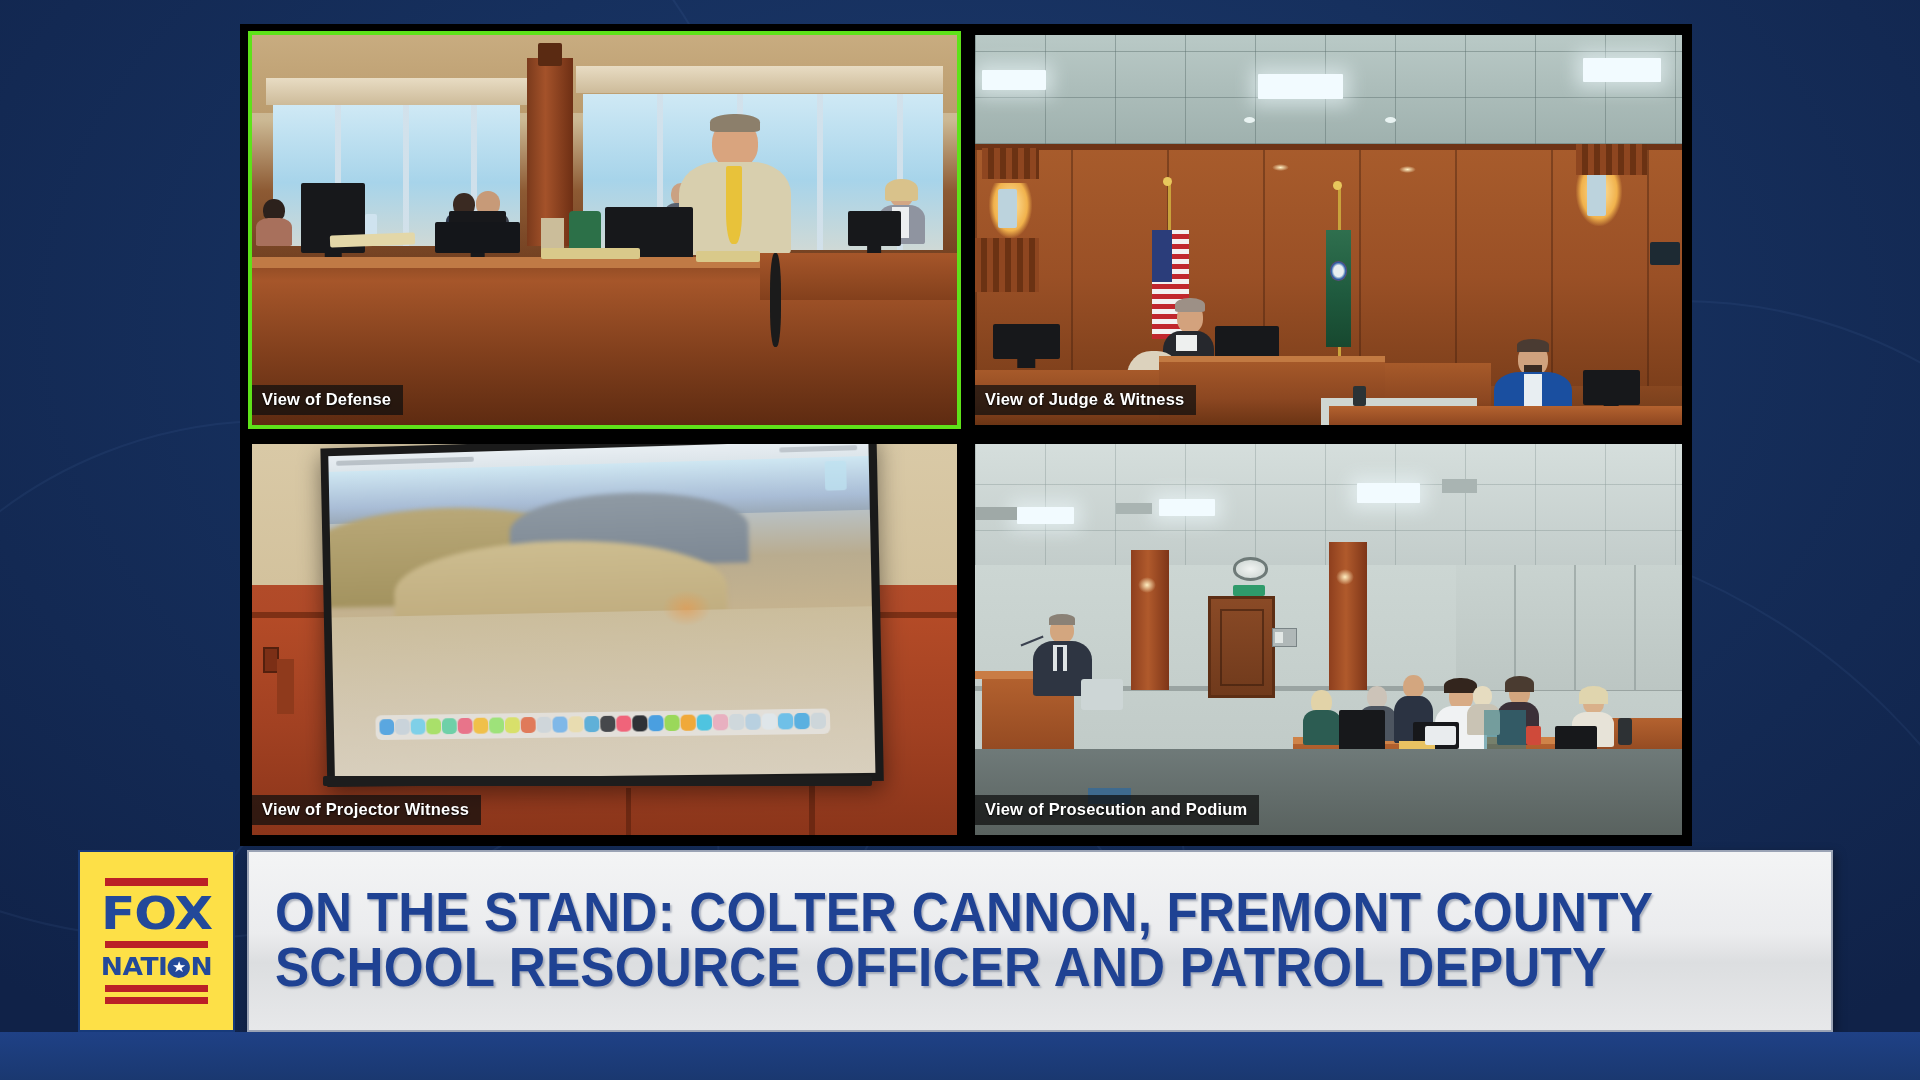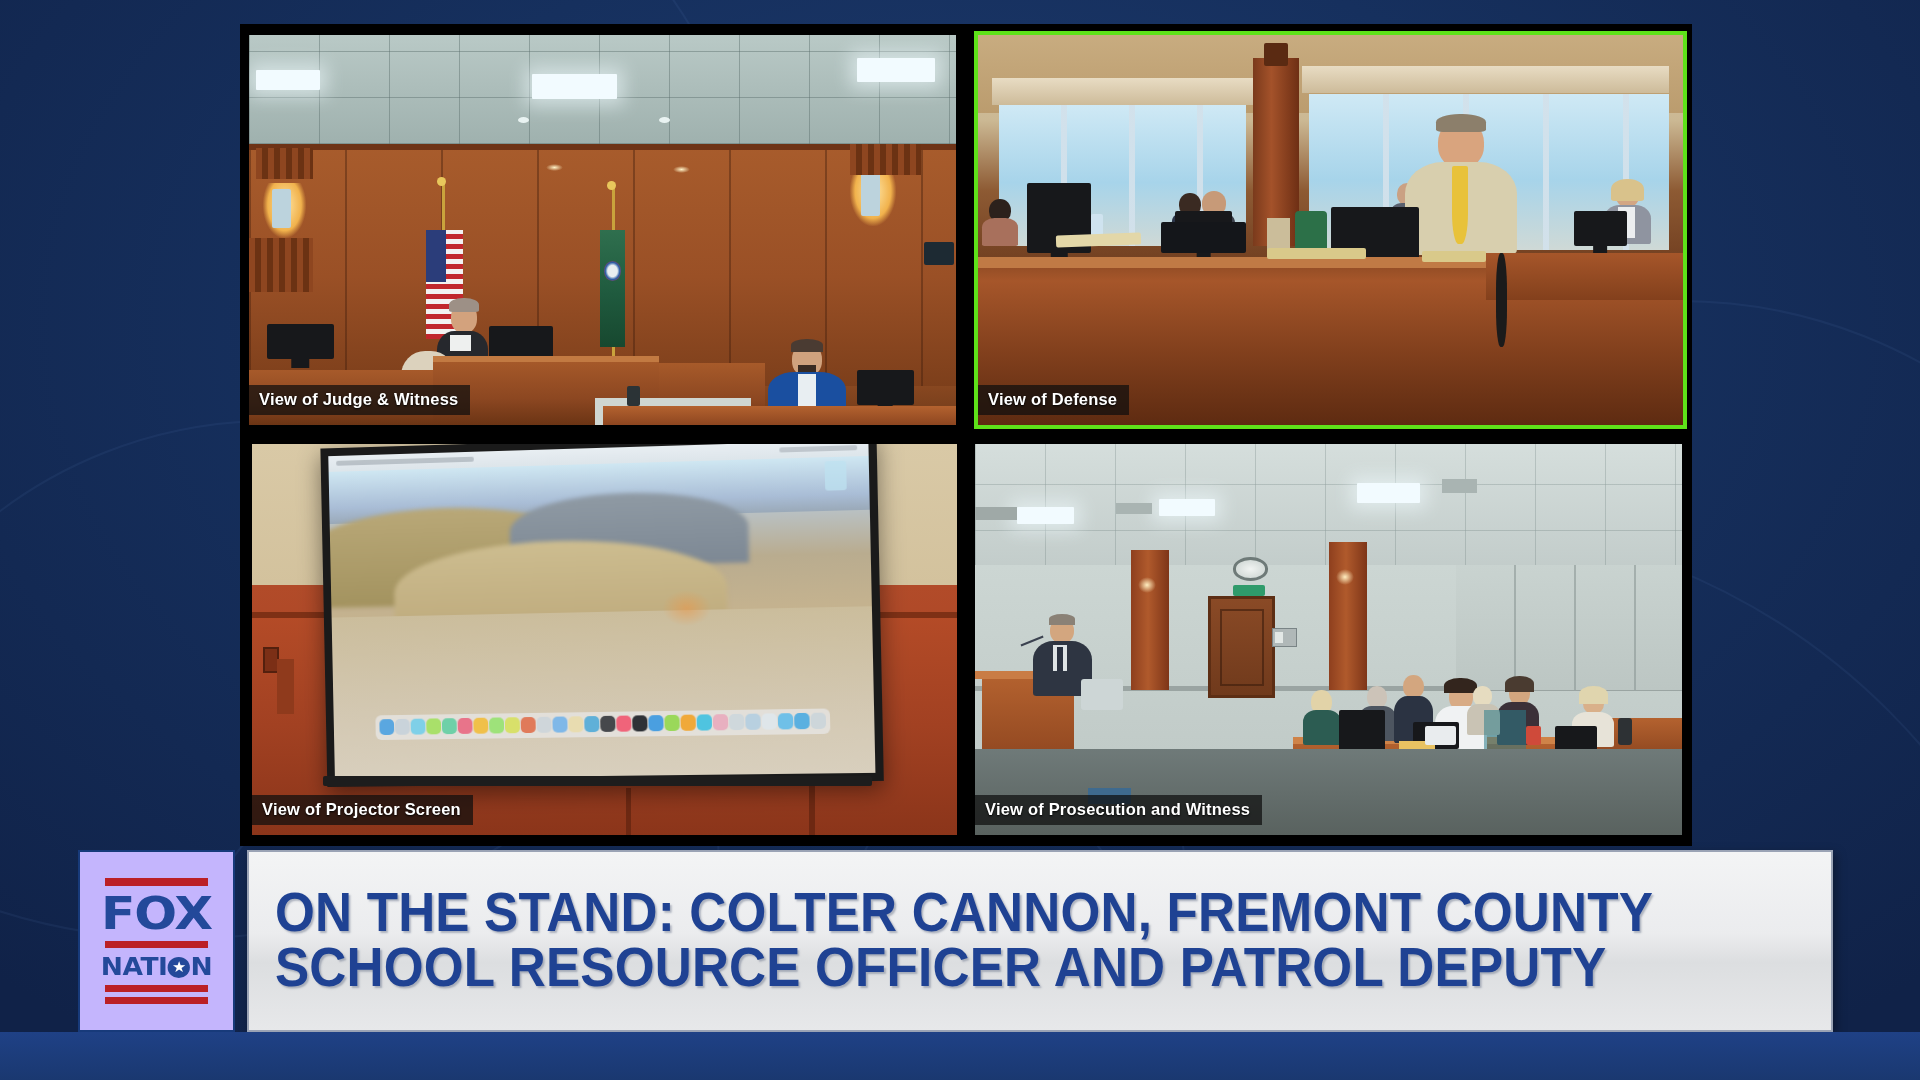--- a/index.html
+++ b/index.html
@@ -112,21 +112,21 @@
     font-size:72px; font-weight:400; letter-spacing:-2px;
     color:rgba(232,230,226,.78);
     font-family:"DejaVu Sans", sans-serif;
     text-shadow:0 2px 6px rgba(0,0,0,.25);
     line-height:1;
   }
 
   
   .lower{ position:absolute; left:78px; top:850px; width:1755px; height:182px; display:flex; }
   .logo-box{
-    width:157px; height:182px; background:#c4b5fd;
+    width:157px; height:182px; background:#fde047;
     border:2px solid #173a7a;
     display:flex; flex-direction:column; align-items:center; justify-content:center;
     gap:5px; padding:12px 14px; flex:none;
   }
   .stripe{ width:82%; height:8px; background:#bb2026; }
   .stripe.thin{ height:7px; }
   .fox-word{
     font-family:"DejaVu Sans", sans-serif; font-weight:700;
     color:#23499a; font-size:45px; line-height:.92; letter-spacing:-1px;
     transform:scaleX(1.12); margin:2px 0 1px;
@@ -170,83 +170,20 @@
 <div class="bg-swirls">
   <span style="left:-180px;top:420px;width:900px;height:900px;"></span>
   <span style="left:120px;top:640px;width:1100px;height:1100px;"></span>
   <span style="left:780px;top:520px;width:1300px;height:1300px;"></span>
   <span style="left:1180px;top:300px;width:1000px;height:1000px;"></span>
   <span style="left:-420px;top:-260px;width:1200px;height:1200px;"></span>
 </div>
 
 <div class="video-frame">
   <div class="grid">
-
-    <div class="cell tr">
-      <div class="inner">
-        <div class="scene s-judge">
-          <div class="ceil">
-              <div class="ceilgrid"></div>
-            </div>
-          <div class="light-panel" style="left:1%;top:9%;width:9%;height:5%;"></div>
-          <div class="light-panel" style="left:40%;top:10%;width:12%;height:6.5%;"></div>
-          <div class="light-panel" style="left:86%;top:6%;width:11%;height:6%;"></div>
-          <div style="position:absolute;left:38%;top:21%;width:1.6%;height:1.6%;border-radius:50%;background:#e9f3f2;"></div>
-          <div style="position:absolute;left:58%;top:21%;width:1.6%;height:1.6%;border-radius:50%;background:#e9f3f2;"></div>
-
-          <div class="panelwall" style="top:28%;height:62%;"></div>
-          <div style="position:absolute;left:0;right:0;top:28%;height:1.5%;background:#6e3316;"></div>
-          <div style="position:absolute;left:42%;top:33%;width:2.4%;height:2%;border-radius:50%;background:radial-gradient(#fff3c8,rgba(255,243,200,0) 70%);"></div>
-          <div style="position:absolute;left:60%;top:33.5%;width:2.4%;height:2%;border-radius:50%;background:radial-gradient(#fff3c8,rgba(255,243,200,0) 70%);"></div>
-
-          <div class="sconce" style="left:2%;top:38%;width:6%;height:14%;"></div>
-          <div style="position:absolute;left:3.3%;top:39.5%;width:2.6%;height:10%;background:#bcd3dd;border-radius:2px;"></div>
-          <div class="sconce" style="left:85%;top:34%;width:6.5%;height:15%;"></div>
-          <div style="position:absolute;left:86.5%;top:35.5%;width:2.8%;height:11%;background:#bcd3dd;border-radius:2px;"></div>
-          <div style="position:absolute;left:1%;top:29%;width:8%;height:8%;background:repeating-linear-gradient(90deg,#8e4620 0 6px,#6b3213 6px 12px);"></div>
-          <div style="position:absolute;left:0%;top:52%;width:9%;height:14%;background:repeating-linear-gradient(90deg,#8e4620 0 6px,#6b3213 6px 12px);"></div>
-          <div style="position:absolute;left:85%;top:28%;width:10%;height:8%;background:repeating-linear-gradient(90deg,#8e4620 0 6px,#6b3213 6px 12px);"></div>
-          <div style="position:absolute;left:95.5%;top:53%;width:4.2%;height:6%;background:#1d2a33;border-radius:2px;"></div>
-
-          <div class="flagpole" style="left:27.3%;top:38%;height:50%;"></div>
-          <div class="flagball" style="left:26.6%;top:36.4%;"></div>
-          <div class="flag usflag" style="left:25%;top:50%;width:5.2%;height:28%;"></div>
-          <div class="flagpole" style="left:51.3%;top:39%;height:48%;"></div>
-          <div class="flagball" style="left:50.6%;top:37.4%;"></div>
-          <div class="flag coflag" style="left:49.6%;top:50%;width:3.6%;height:30%;"></div>
-          <div style="position:absolute;left:50.2%;top:58%;width:2.4%;height:5%;border-radius:50%;background:radial-gradient(#e8eef0 40%,#2b5ea6 60%,#c1272d 85%);"></div>
-
-          <div class="head" style="left:28.6%;top:68.5%;width:3.6%;height:8%;background:#d3a27d;"></div>
-          <div style="position:absolute;left:28.3%;top:67.5%;width:4.2%;height:3.6%;background:#9d9086;border-radius:48% 48% 12% 12%;"></div>
-          <div class="torso" style="left:26.6%;top:76%;width:7.2%;height:14%;background:#26282d;"></div>
-          <div style="position:absolute;left:28.4%;top:77%;width:3%;height:4%;background:#eef0ef;"></div>
-
-          <div style="position:absolute;left:21.5%;top:81%;width:7.6%;height:14%;background:#dcd2bd;border-radius:45% 45% 8% 8%;"></div>
-
-          <div class="head" style="left:76.8%;top:79%;width:4.2%;height:8.5%;background:#d0a27e;"></div>
-          <div style="position:absolute;left:76.6%;top:78%;width:4.6%;height:3.2%;background:#4a3b32;border-radius:48% 48% 0 0;"></div>
-          <div style="position:absolute;left:77.6%;top:84.5%;width:2.6%;height:3.5%;background:#3a2b22;border-radius:0 0 45% 45%;"></div>
-          <div class="torso" style="left:73.4%;top:86.5%;width:11%;height:13.5%;background:#1a4fa0;"></div>
-          <div style="position:absolute;left:77.6%;top:87%;width:2.6%;height:9%;background:#e8eef2;"></div>
-
-          <div class="mon" style="left:2.5%;top:74%;width:9.5%;height:9%;"></div>
-          <div class="mon" style="left:34%;top:74.5%;width:9%;height:9.5%;"></div>
-          <div class="mon" style="left:86%;top:86%;width:8%;height:9%;"></div>
-
-          <div class="bench2" style="left:26%;top:83%;width:32%;height:17%;"></div>
-          <div style="position:absolute;left:26%;top:82.3%;width:32%;height:1.6%;background:#c27a42;"></div>
-          <div class="bench2" style="left:0;top:86%;width:26%;height:14%;"></div>
-          <div class="bench2" style="left:58%;top:84%;width:15%;height:16%;"></div>
-          <div style="position:absolute;left:49%;top:93%;width:22%;height:7%;background:#cfd6d1;"></div>
-          <div style="position:absolute;left:53.5%;top:90%;width:1.8%;height:5%;background:#2b3336;border-radius:2px;"></div>
-          <div style="position:absolute;left:50%;top:95%;width:50%;height:5%;background:linear-gradient(#b4622f,#8d4620);"></div>
-        </div>
-        <div class="vlabel">View of Judge &amp; Witness</div>
-      </div>
-    </div>
 
     <div class="cell active tl">
       <div class="inner">
         <div class="scene s-def">
           <div class="wall-top"></div>
           <div class="valance" style="left:2%;top:11%;width:38%;height:7%;"></div>
           <div class="valance" style="left:46%;top:8%;width:52%;height:7%;"></div>
           <div class="sky" style="left:3%;top:18%;width:35%;height:36%;"></div>
           <div class="sky" style="left:47%;top:15%;width:51%;height:40%;"></div>
           <div style="position:absolute;left:3%;top:18%;width:35%;height:36%;
@@ -287,20 +224,83 @@
 
           <div class="bench" style="top:58%;height:42%;"></div>
           <div class="benchtop" style="left:0;right:0;top:57%;"></div>
           <div style="position:absolute;left:72%;top:56%;width:28%;height:12%;background:linear-gradient(#a6562a,#83401c);"></div>
           <div style="position:absolute;left:41%;top:54.5%;width:14%;height:3%;background:#d9c98a;border-radius:2px;"></div>
           <div style="position:absolute;left:63%;top:55.5%;width:9%;height:2.6%;background:#d9c98a;border-radius:2px;"></div>
           <div style="position:absolute;left:11%;top:51%;width:12%;height:3.2%;background:#e3d7a8;border-radius:2px;transform:rotate(-2deg);"></div>
           <div style="position:absolute;left:73.5%;top:56%;width:1.6%;height:24%;background:#1b1b1b;border-radius:40%;"></div>
         </div>
         <div class="vlabel">View of Defense</div>
+      </div>
+    </div>
+
+    <div class="cell tr">
+      <div class="inner">
+        <div class="scene s-judge">
+          <div class="ceil">
+              <div class="ceilgrid"></div>
+            </div>
+          <div class="light-panel" style="left:1%;top:9%;width:9%;height:5%;"></div>
+          <div class="light-panel" style="left:40%;top:10%;width:12%;height:6.5%;"></div>
+          <div class="light-panel" style="left:86%;top:6%;width:11%;height:6%;"></div>
+          <div style="position:absolute;left:38%;top:21%;width:1.6%;height:1.6%;border-radius:50%;background:#e9f3f2;"></div>
+          <div style="position:absolute;left:58%;top:21%;width:1.6%;height:1.6%;border-radius:50%;background:#e9f3f2;"></div>
+
+          <div class="panelwall" style="top:28%;height:62%;"></div>
+          <div style="position:absolute;left:0;right:0;top:28%;height:1.5%;background:#6e3316;"></div>
+          <div style="position:absolute;left:42%;top:33%;width:2.4%;height:2%;border-radius:50%;background:radial-gradient(#fff3c8,rgba(255,243,200,0) 70%);"></div>
+          <div style="position:absolute;left:60%;top:33.5%;width:2.4%;height:2%;border-radius:50%;background:radial-gradient(#fff3c8,rgba(255,243,200,0) 70%);"></div>
+
+          <div class="sconce" style="left:2%;top:38%;width:6%;height:14%;"></div>
+          <div style="position:absolute;left:3.3%;top:39.5%;width:2.6%;height:10%;background:#bcd3dd;border-radius:2px;"></div>
+          <div class="sconce" style="left:85%;top:34%;width:6.5%;height:15%;"></div>
+          <div style="position:absolute;left:86.5%;top:35.5%;width:2.8%;height:11%;background:#bcd3dd;border-radius:2px;"></div>
+          <div style="position:absolute;left:1%;top:29%;width:8%;height:8%;background:repeating-linear-gradient(90deg,#8e4620 0 6px,#6b3213 6px 12px);"></div>
+          <div style="position:absolute;left:0%;top:52%;width:9%;height:14%;background:repeating-linear-gradient(90deg,#8e4620 0 6px,#6b3213 6px 12px);"></div>
+          <div style="position:absolute;left:85%;top:28%;width:10%;height:8%;background:repeating-linear-gradient(90deg,#8e4620 0 6px,#6b3213 6px 12px);"></div>
+          <div style="position:absolute;left:95.5%;top:53%;width:4.2%;height:6%;background:#1d2a33;border-radius:2px;"></div>
+
+          <div class="flagpole" style="left:27.3%;top:38%;height:50%;"></div>
+          <div class="flagball" style="left:26.6%;top:36.4%;"></div>
+          <div class="flag usflag" style="left:25%;top:50%;width:5.2%;height:28%;"></div>
+          <div class="flagpole" style="left:51.3%;top:39%;height:48%;"></div>
+          <div class="flagball" style="left:50.6%;top:37.4%;"></div>
+          <div class="flag coflag" style="left:49.6%;top:50%;width:3.6%;height:30%;"></div>
+          <div style="position:absolute;left:50.2%;top:58%;width:2.4%;height:5%;border-radius:50%;background:radial-gradient(#e8eef0 40%,#2b5ea6 60%,#c1272d 85%);"></div>
+
+          <div class="head" style="left:28.6%;top:68.5%;width:3.6%;height:8%;background:#d3a27d;"></div>
+          <div style="position:absolute;left:28.3%;top:67.5%;width:4.2%;height:3.6%;background:#9d9086;border-radius:48% 48% 12% 12%;"></div>
+          <div class="torso" style="left:26.6%;top:76%;width:7.2%;height:14%;background:#26282d;"></div>
+          <div style="position:absolute;left:28.4%;top:77%;width:3%;height:4%;background:#eef0ef;"></div>
+
+          <div style="position:absolute;left:21.5%;top:81%;width:7.6%;height:14%;background:#dcd2bd;border-radius:45% 45% 8% 8%;"></div>
+
+          <div class="head" style="left:76.8%;top:79%;width:4.2%;height:8.5%;background:#d0a27e;"></div>
+          <div style="position:absolute;left:76.6%;top:78%;width:4.6%;height:3.2%;background:#4a3b32;border-radius:48% 48% 0 0;"></div>
+          <div style="position:absolute;left:77.6%;top:84.5%;width:2.6%;height:3.5%;background:#3a2b22;border-radius:0 0 45% 45%;"></div>
+          <div class="torso" style="left:73.4%;top:86.5%;width:11%;height:13.5%;background:#1a4fa0;"></div>
+          <div style="position:absolute;left:77.6%;top:87%;width:2.6%;height:9%;background:#e8eef2;"></div>
+
+          <div class="mon" style="left:2.5%;top:74%;width:9.5%;height:9%;"></div>
+          <div class="mon" style="left:34%;top:74.5%;width:9%;height:9.5%;"></div>
+          <div class="mon" style="left:86%;top:86%;width:8%;height:9%;"></div>
+
+          <div class="bench2" style="left:26%;top:83%;width:32%;height:17%;"></div>
+          <div style="position:absolute;left:26%;top:82.3%;width:32%;height:1.6%;background:#c27a42;"></div>
+          <div class="bench2" style="left:0;top:86%;width:26%;height:14%;"></div>
+          <div class="bench2" style="left:58%;top:84%;width:15%;height:16%;"></div>
+          <div style="position:absolute;left:49%;top:93%;width:22%;height:7%;background:#cfd6d1;"></div>
+          <div style="position:absolute;left:53.5%;top:90%;width:1.8%;height:5%;background:#2b3336;border-radius:2px;"></div>
+          <div style="position:absolute;left:50%;top:95%;width:50%;height:5%;background:linear-gradient(#b4622f,#8d4620);"></div>
+        </div>
+        <div class="vlabel">View of Judge &amp; Witness</div>
       </div>
     </div>
 
     <div class="cell bl">
       <div class="inner">
         <div class="scene s-proj">
           <div class="redwall"></div>
           <div style="position:absolute;left:0;right:0;top:43%;height:1.5%;background:#7e3015;"></div>
           <div class="outlet" style="left:1.5%;top:52%;"></div>
           <div style="position:absolute;left:3.5%;top:55%;width:2.5%;height:14%;background:#8f3a1c;"></div>
@@ -347,21 +347,21 @@
                 <div class="dockicon" style="background:#b8d0e0;"></div>
                 <div class="dockicon" style="background:#dfe6ea;"></div>
                 <div class="dockicon" style="background:#6fc0e8;"></div>
                 <div class="dockicon" style="background:#5ab0e0;"></div>
                 <div class="dockicon" style="background:#cdd6da;"></div>
               </div>
             </div>
           </div>
           <div style="position:absolute;left:10%;top:85%;width:78%;height:2.5%;background:#1d1d1d;border-radius:2px;"></div>
         </div>
-        <div class="vlabel">View of Projector Screen</div>
+        <div class="vlabel">View of Projector Witness</div>
       </div>
     </div>
 
     <div class="cell br">
       <div class="inner">
         <div class="scene s-pros">
           <div class="ceil2">
               <div class="ceilgrid" style="opacity:.55;"></div>
             </div>
           <div class="light-panel" style="left:6%;top:16%;width:8%;height:4.5%;"></div>
@@ -429,21 +429,21 @@
           <div style="position:absolute;left:78%;top:72%;width:2%;height:5%;background:#cf4a3a;border-radius:2px;"></div>
           <div style="position:absolute;left:91%;top:70%;width:2%;height:7%;background:#2d3134;border-radius:3px;"></div>
           <div style="position:absolute;left:60%;top:76%;width:5%;height:2.5%;background:#e8c262;"></div>
           <div style="position:absolute;left:63.6%;top:72%;width:4.4%;height:5%;background:#e9ecee;border-radius:2px;"></div>
 
           <div class="floor" style="height:22%;"></div>
           <div style="position:absolute;left:16%;top:88%;width:6%;height:4%;background:#3e6a8e;"></div>
           <div style="position:absolute;left:72%;top:68%;width:6%;height:10%;background:#2e7d8a;opacity:.55;"></div>
 
         </div>
-        <div class="vlabel">View of Prosecution and Witness</div>
+        <div class="vlabel">View of Prosecution and Podium</div>
       </div>
     </div>
 
   </div>
 </div>
 
 <div class="lower">
 
   <div class="logo-box">
     <div class="stripe"></div>

